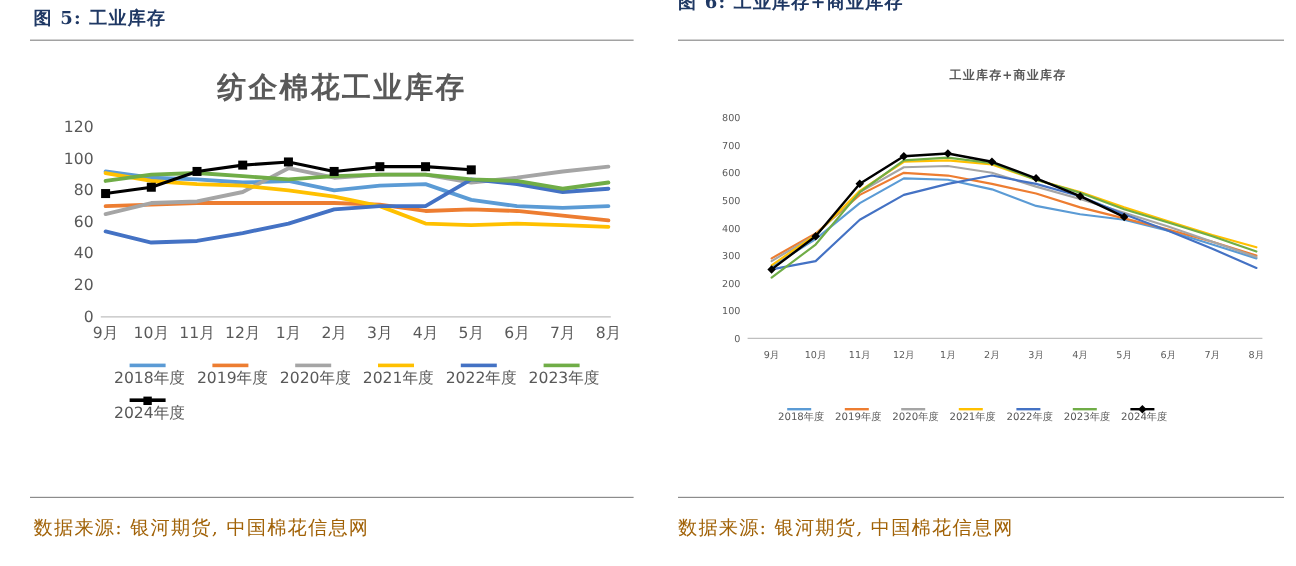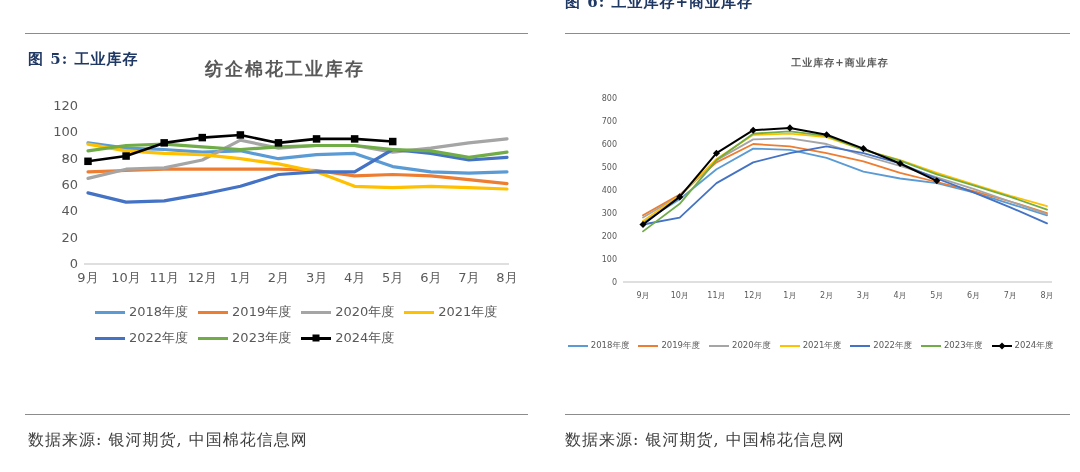--- a/index.html
+++ b/index.html
@@ -8,45 +8,45 @@
     background:#ffffff;font-family:"DejaVu Sans",sans-serif;
   }
   .fig-header{
     position:absolute;font-family:"DejaVu Serif",serif;font-weight:bold;
     color:#1F3864;font-size:15px;white-space:nowrap;letter-spacing:1px;
   }
   .rule{position:absolute;height:1px;background:#8c8c8c;}
   .chart-title{
     position:absolute;text-align:center;color:#595959;font-weight:bold;white-space:nowrap;
   }
-  .chart-title.lg{font-size:18px;letter-spacing:2px;text-align:center;}
+  .chart-title.lg{font-size:24px;letter-spacing:2px;text-align:center;}
   .chart-title.sm{font-size:10px;letter-spacing:1px;}
   svg text{font-family:"DejaVu Sans",sans-serif;fill:#595959;}
   svg.chart-lg text{font-size:13px;}
   svg.chart-sm text{font-size:8px;}
   .legend{position:absolute;display:flex;flex-wrap:wrap;align-items:center;}
-  .legend-item{display:flex;align-items:center;white-space:nowrap;}
+  .legend-item{display:flex;align-items:center;white-space:nowrap;flex-direction:column;}
   .legend-lg .legend-item{margin:4px 10px 4px 0;font-size:13px;color:#595959;}
   .legend-sm{justify-content:center;}
   .legend-sm .legend-item{margin:0 9px 0 0;font-size:8.5px;color:#595959;}
   .legend-swatch{position:relative;display:inline-block;}
   .legend-lg .legend-swatch{width:30px;height:3px;margin-right:4px;}
   .legend-sm .legend-swatch{width:20px;height:2px;margin-right:3px;}
   .legend-marker{position:absolute;left:50%;top:50%;background:#000;}
   .legend-marker.square{width:7px;height:7px;transform:translate(-50%,-50%);}
   .legend-marker.diamond{width:5px;height:5px;transform:translate(-50%,-50%) rotate(45deg);}
   .source-line{
-    position:absolute;font-family:"DejaVu Serif",serif;color:#404040;
+    position:absolute;font-family:"DejaVu Serif",serif;color:#a16207;
     font-size:16px;white-space:nowrap;letter-spacing:1px;
   }
 </style>
 </head>
 <body>
 
-<div class="fig-header" style="left:28px;top:6px;margin-top:44px;">图 5: 工业库存</div>
+<div class="fig-header" style="left:28px;top:6px;">图 5: 工业库存</div>
 <div class="rule" style="left:25px;top:33px;width:503px;"></div>
 
 <div class="chart-title lg" style="left:45px;top:57px;width:480px;">纺企棉花工业库存</div>
 
 <svg class="chart-lg" style="position:absolute;left:30px;top:96px;" width="505" height="200" viewBox="0 0 505 200">
     <text x="48" y="172" text-anchor="end">0</text>
     <text x="48" y="145.66666666666666" text-anchor="end">20</text>
     <text x="48" y="119.33333333333334" text-anchor="end">40</text>
     <text x="48" y="93" text-anchor="end">60</text>
     <text x="48" y="66.66666666666667" text-anchor="end">80</text>

